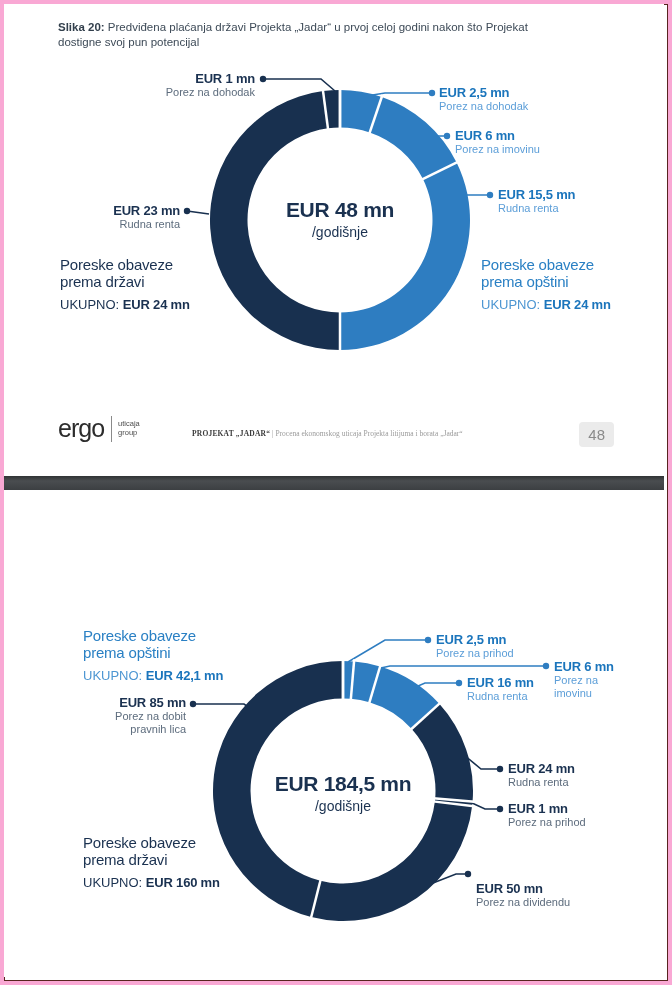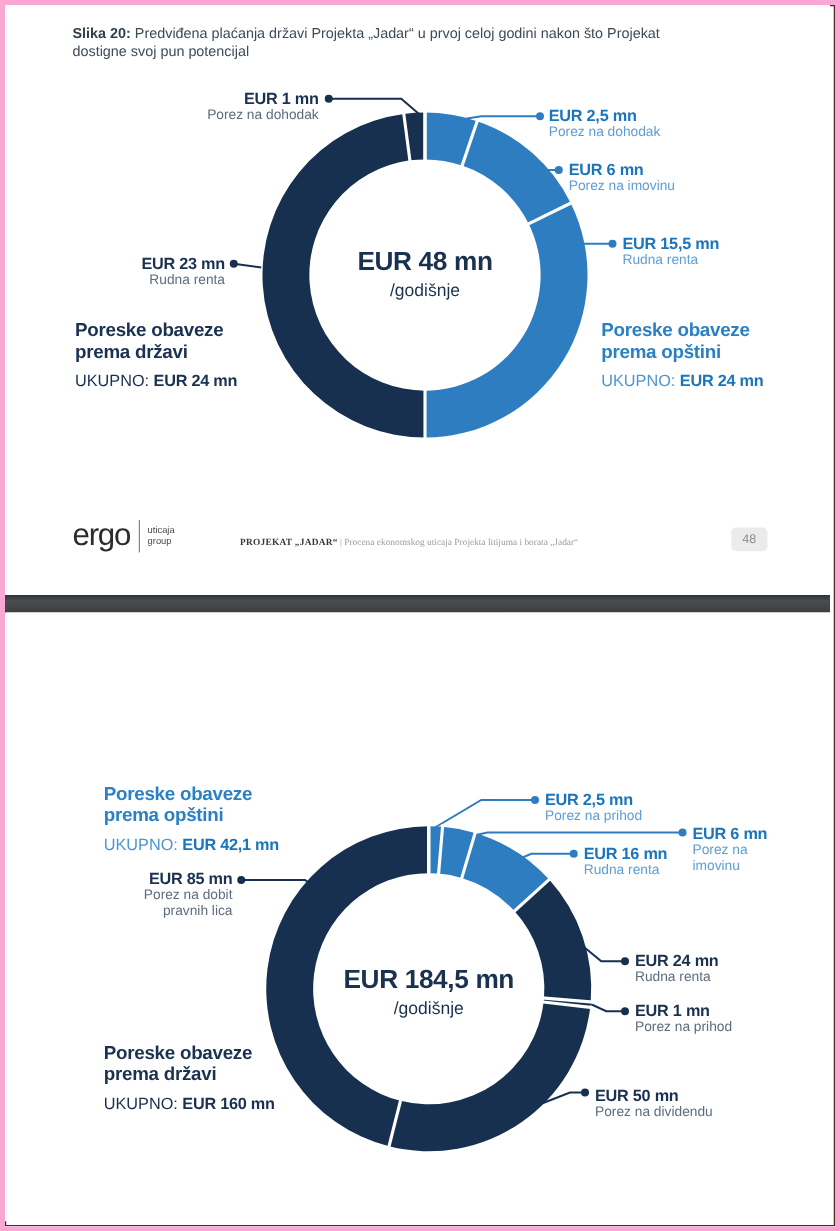--- a/index.html
+++ b/index.html
@@ -23,40 +23,40 @@
   .callout .cl { font-size:11px; margin-top:1px; }
   .callout.navy .cv { color:#1a3150; }
   .callout.navy .cl { color:#5d6c7d; }
   .callout.blue .cv { color:#1b75bc; }
   .callout.blue .cl { color:#5c9ed8; }
   .align-r { text-align:right; }
   .w62 .cl { max-width:62px; }
   .w100 .cl { max-width:100px; margin-left:auto; }
 
   .group { position:absolute; }
-  .group .g1 { font-size:15px; font-weight:bold; line-height:17px; letter-spacing:-0.2px; }
+  .group .g1 { font-size:15px; font-weight:normal; line-height:17px; letter-spacing:-0.2px; }
   .group .g2 { font-size:13px; margin-top:7px; }
   .group .g2 b { letter-spacing:-0.2px; }
   .group.navy .g1, .group.navy .g2 { color:#1a3150; }
   .group.blue .g1, .group.blue .g2 { color:#2a80c4; }
   .group.blue .g2 { color:#4d96d2; }
   .group.blue .g2 b { color:#1b75bc; }
 
   .center-label { position:absolute; text-align:center; color:#1a3150; }
   .center-label .big { font-size:21px; font-weight:bold; letter-spacing:-0.3px; }
   .center-label .unit { font-size:14px; margin-top:2px; }
 
   .footer { position:absolute; left:0; right:0; top:406px; height:46px; }
   .logo { position:absolute; left:54px; top:4px; display:flex; align-items:center; }
   .logo .mark { font-size:25px; color:#2c2c2c; letter-spacing:-1px; font-weight:400; }
   .logo .rule { width:1px; height:26px; background:#8a8a8a; margin:0 6px 0 7px; }
   .logo .sub { font-size:7.5px; color:#4c4c4c; line-height:8.5px; }
   .doc-line { position:absolute; left:188px; top:19px; font-size:7.5px; color:#9a9a9a;font-family:Liberation Serif, serif; }
   .doc-line b { color:#3a3a3a; letter-spacing:0.2px; }
-  .badge { position:absolute; right:50px; top:12px; background:#ebebeb; color:#8a8a8a; font-size:10px; padding:4px 9px; border-radius:4px; }
+  .badge { position:absolute; right:50px; top:12px; background:#ebebeb; color:#8a8a8a; font-size:15px; padding:4px 9px; border-radius:4px; }
   .badge::before { content:''; position:absolute; left:-4px; top:50%; width:8px; height:8px; background:#e3e1e1; transform:translateY(-50%) rotate(45deg); z-index:-1; }
 </style>
 </head>
 <body>
 
 <div class="frame">
 
   <div class="slide" id="slide1">
 
     <div class="slide-title" style="left:54px; top:16px; width:512px;">
@@ -217,21 +217,21 @@
       <div class="cl">Rudna renta</div>
     </div>
     <div class="callout navy" style="left:504px; top:272px;">
       <div class="cv">EUR 24 mn</div>
       <div class="cl">Rudna renta</div>
     </div>
     <div class="callout navy" style="left:504px; top:312px;">
       <div class="cv">EUR 1 mn</div>
       <div class="cl">Porez na prihod</div>
     </div>
-    <div class="callout navy" style="left:472px; top:380px;">
+    <div class="callout navy" style="left:472px; top:392px;">
       <div class="cv">EUR 50 mn</div>
       <div class="cl">Porez na dividendu</div>
     </div>
 
     <div class="group navy" style="left:79px; top:344px;">
       <div class="g1">Poreske obaveze</div>
       <div class="g1">prema državi</div>
       <div class="g2"><span>UKUPNO:</span>
         <b>EUR 160 mn</b></div>
     </div>

